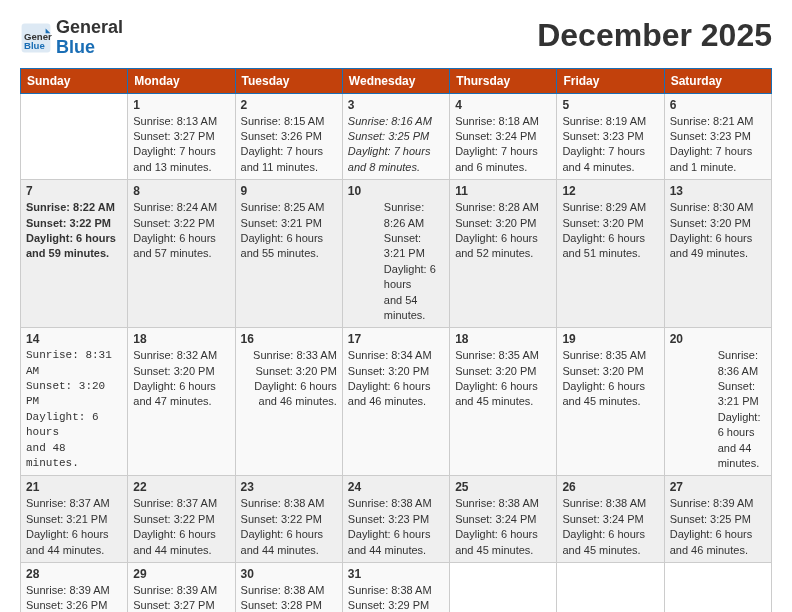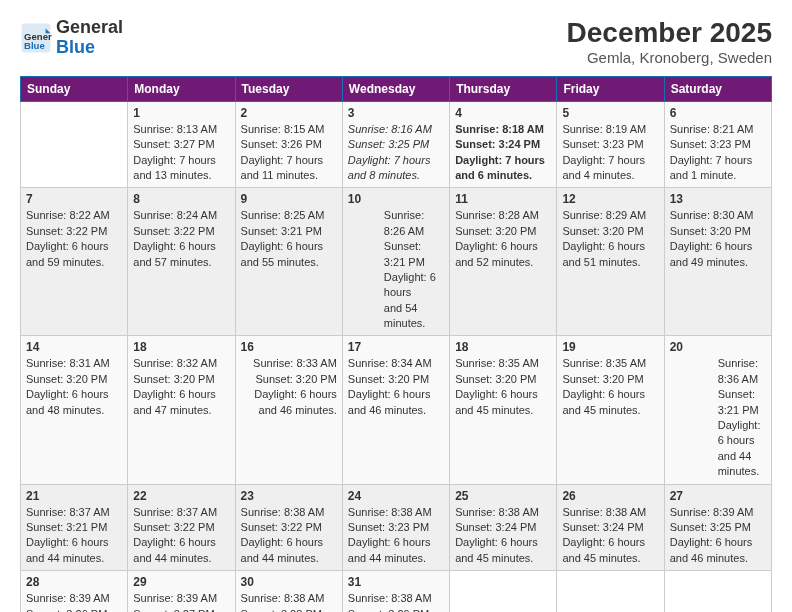--- a/index.html
+++ b/index.html
@@ -37,37 +37,37 @@
     }
     .logo-text .blue { color: #1a6eb5; }
     .logo-icon {
       width: 32px;
       height: 32px;
     }
     .title-block {
       text-align: right;
     }
     .month-title {
-      font-size: 28px;
+      font-size: 32px;
       font-weight: bold;
       color: #333;
       line-height: 1.1;
     }
     .location {
       font-size: 15px;
       color: #555;
     }
     .calendar {
       width: 100%;
       border-collapse: collapse;
       flex: 1;
       font-size: 11px;
     }
     .calendar thead th {
-      background: #701a75;
+      background: #c2410c;
       color: #fff;
       font-weight: bold;
       font-size: 12px;
       padding: 5px 6px;
       text-align: left;
       border: 1px solid #1a6eb5;
     }
     .calendar tbody td {
       border: 1px solid #ccc;
       padding: 4px 5px;
@@ -110,21 +110,20 @@
       </svg>
       <div>
         <div class="logo-text">
           <span style="color:#333">General</span><br>
           <span class="blue">Blue</span>
         </div>
       </div>
     </div>
     <div class="title-block">
       <div class="month-title">December 2025</div>
-      <div class="location">Gemla, Kronoberg, Sweden</div>
     </div>
   </div>
 
   <table class="calendar">
     <thead>
       <tr>
         <th>Sunday</th>
         <th>Monday</th>
         <th>Tuesday</th>
         <th>Wednesday</th>
@@ -152,21 +151,21 @@
           </td>
           <td>
             <div class="day-number">3</div>
             <div class="day-info" style="white-space: pre-line; font-style: italic;">Sunrise: 8:16 AM
 Sunset: 3:25 PM
 Daylight: 7 hours
 and 8 minutes.</div>
           </td>
           <td>
             <div class="day-number">4</div>
-            <div class="day-info" style="white-space: pre-line; font-weight: bold;">Sunrise: 8:18 AM
+            <div class="day-info" style="white-space: pre-line;">Sunrise: 8:18 AM
 Sunset: 3:24 PM
 Daylight: 7 hours
 and 6 minutes.</div>
           </td>
           <td>
             <div class="day-number">5</div>
             <div class="day-info" style="white-space: pre-line;">Sunrise: 8:19 AM
 Sunset: 3:23 PM
 Daylight: 7 hours
 and 4 minutes.</div>
@@ -175,21 +174,21 @@
             <div class="day-number">6</div>
             <div class="day-info" style="white-space: pre-line;">Sunrise: 8:21 AM
 Sunset: 3:23 PM
 Daylight: 7 hours
 and 1 minute.</div>
           </td>
         </tr>
         <tr>
           <td>
             <div class="day-number">7</div>
-            <div class="day-info" style="white-space: pre-line;">Sunrise: 8:22 AM
+            <div class="day-info" style="white-space: pre-line; font-weight: bold;">Sunrise: 8:22 AM
 Sunset: 3:22 PM
 Daylight: 6 hours
 and 59 minutes.</div>
           </td>
           <td>
             <div class="day-number">8</div>
             <div class="day-info" style="white-space: pre-line;">Sunrise: 8:24 AM
 Sunset: 3:22 PM
 Daylight: 6 hours
 and 57 minutes.</div>
@@ -226,21 +225,21 @@
             <div class="day-number">13</div>
             <div class="day-info" style="white-space: pre-line;">Sunrise: 8:30 AM
 Sunset: 3:20 PM
 Daylight: 6 hours
 and 49 minutes.</div>
           </td>
         </tr>
         <tr>
           <td>
             <div class="day-number">14</div>
-            <div class="day-info" style="white-space: pre-line;">Sunrise: 8:31 AM
+            <div class="day-info" style="white-space: pre-line; font-family: Liberation Mono, monospace;">Sunrise: 8:31 AM
 Sunset: 3:20 PM
 Daylight: 6 hours
 and 48 minutes.</div>
           </td>
           <td>
             <div class="day-number">18</div>
             <div class="day-info" style="white-space: pre-line;">Sunrise: 8:32 AM
 Sunset: 3:20 PM
 Daylight: 6 hours
 and 47 minutes.</div>

